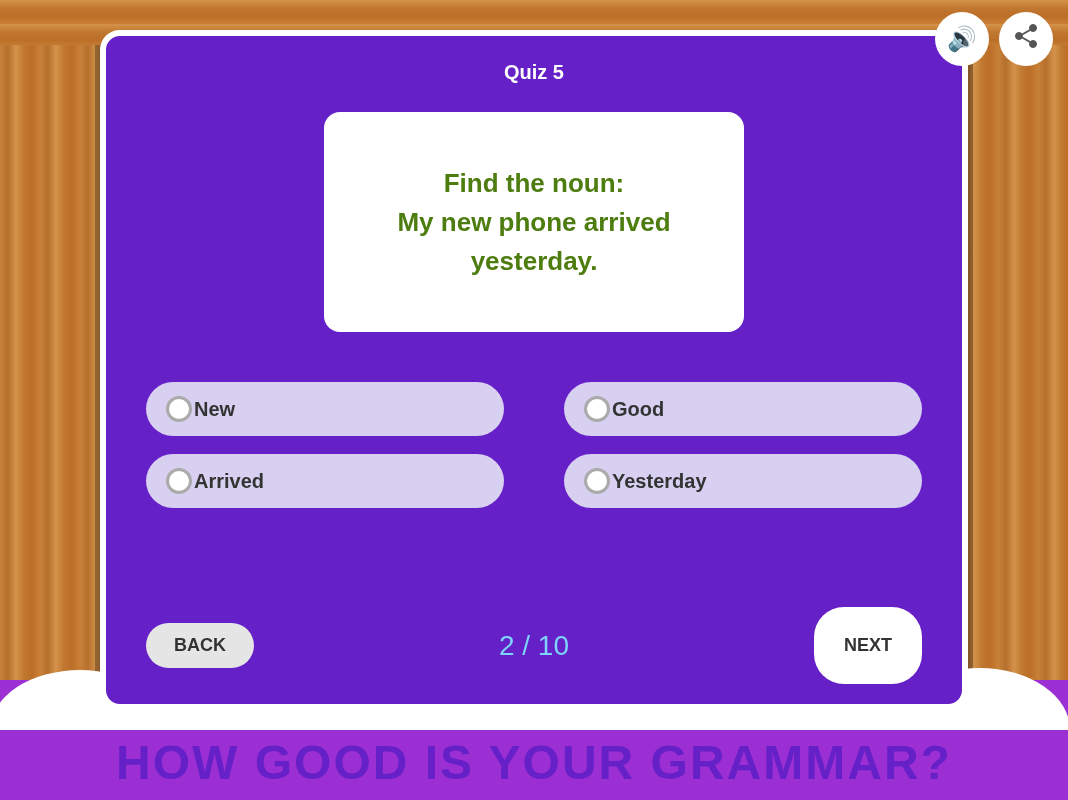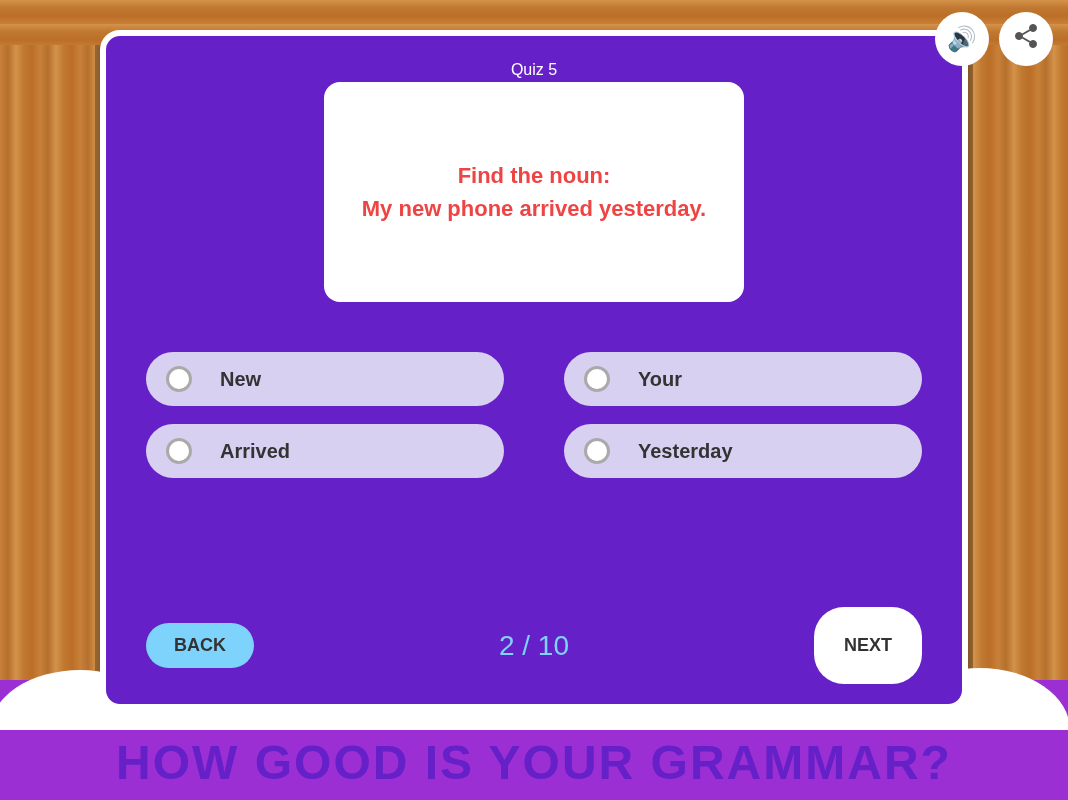--- a/index.html
+++ b/index.html
@@ -81,44 +81,44 @@
         180deg,
         #d4924a 0px, #c07830 8px,
         #bb6e28 16px, #c98035 24px
       );
       z-index: 6;
     }
 
     
     .quiz-title {
       color: white;
-      font-size: 16px;
-      font-weight: normal;
-      margin-bottom: 3px;
+      font-size: 20px;
+      font-weight: bold;
+      margin-bottom: 28px;
       margin-top: 5px;
       font-family: Arial, sans-serif;
     }
 
     
     .question-card {
       background: white;
       border-radius: 16px;
       width: 420px;
       min-height: 220px;
       display: flex;
       align-items: center;
       justify-content: center;
       padding: 30px;
       text-align: center;
       margin-bottom: 50px;
     }
 
     .question-text {
-      color: #ef4444;
-      font-size: 22px;
+      color: #4d7c0f;
+      font-size: 26px;
       font-weight: bold;
       line-height: 1.5;
       font-family: Arial, sans-serif;
     }
 
     
     .answers-grid {
       display: grid;
       grid-template-columns: 1fr 1fr;
       gap: 18px 60px;
@@ -126,21 +126,21 @@
       margin-bottom: 30px;
     }
 
     .answer-btn {
       background: #d8d0f0;
       border: none;
       border-radius: 30px;
       padding: 14px 20px;
       display: flex;
       align-items: center;
-      gap: 28px;
+      gap: 2px;
       cursor: pointer;
       font-size: 20px;
       font-weight: bold;
       color: #333;
       font-family: Arial, sans-serif;
     }
 
     .radio-circle {
       width: 26px;
       height: 26px;
@@ -165,21 +165,21 @@
       position: absolute;
       bottom: 20px;
       left: 40px;
       right: 40px;
       display: flex;
       align-items: center;
       justify-content: space-between;
     }
 
     .back-btn {
-      background: #7dd3fc;
+      background: #e5e5e5;
       border: none;
       border-radius: 30px;
       padding: 12px 28px;
       font-size: 18px;
       font-weight: bold;
       color: #333;
       cursor: pointer;
       font-family: Arial, sans-serif;
     }
 
@@ -307,21 +307,21 @@
       <div class="radio-circle">
         <div class="radio-inner"></div>
       </div>
       <span>New</span>
     </button>
 
     <button class="answer-btn">
       <div class="radio-circle">
         <div class="radio-inner"></div>
       </div>
-      <span>Your</span>
+      <span>Good</span>
     </button>
 
     <button class="answer-btn">
       <div class="radio-circle">
         <div class="radio-inner"></div>
       </div>
       <span>Arrived</span>
     </button>
 
     <button class="answer-btn">

